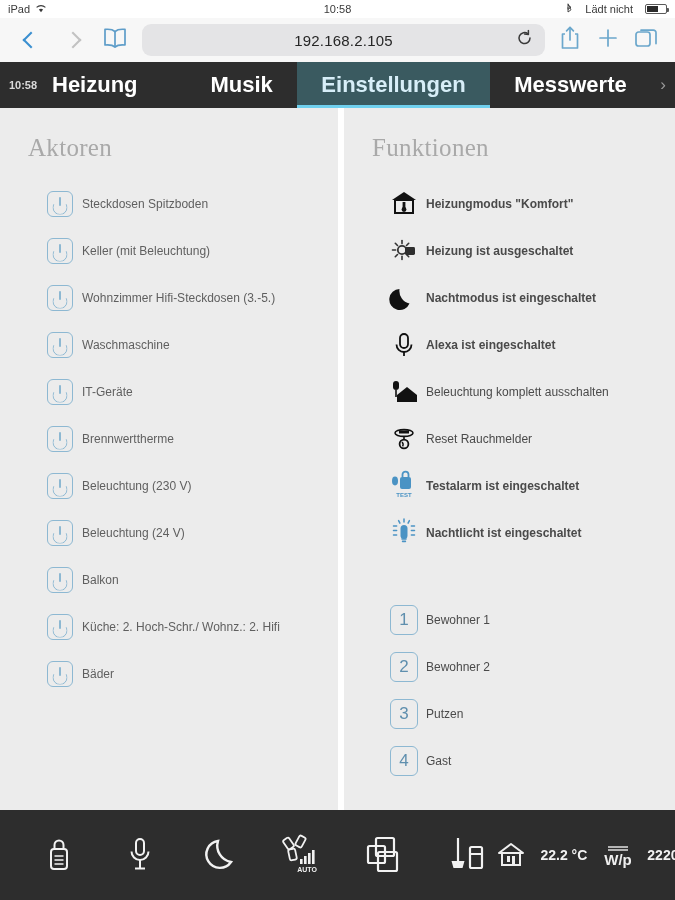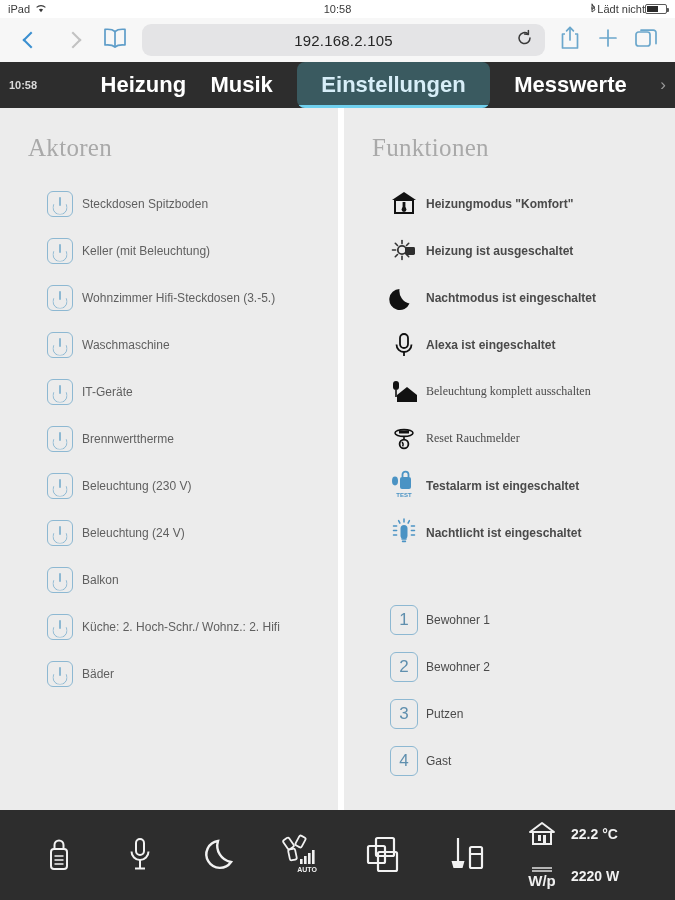--- a/index.html
+++ b/index.html
@@ -14,21 +14,21 @@
   
   .statusbar {
     height: 18px; width: 100%;
     display: flex; align-items: center;
     font-size: 11px; color: #3a3a3a;
     padding: 0 8px;
     background: #ffffff;
   }
   .sb-left { display: flex; align-items: flex-end; gap: 5px; }
   .sb-center { position:absolute; left:0; right:0; text-align:center; font-size:11px; color:#3a3a3a; pointer-events:none;}
-  .sb-right { margin-left: auto; display: flex; align-items: center; gap: 0; z-index:2;}
+  .sb-right { margin-left: auto; display: flex; align-items: center; gap: 12px; z-index:2;}
   .wifi-glyph { font-size: 10px; letter-spacing:0; }
   .batt {
     width: 22px; height: 10px; border: 1px solid #5a5a5a; border-radius: 2px;
     position: relative; display:inline-block;
   }
   .batt::after{
     content:''; position:absolute; right:-3px; top:3px; width:2px;height:4px;
     background:#5a5a5a; border-radius:0 1px 1px 0;
   }
   .batt i{ position:absolute; left:1px; top:1px; bottom:1px; width:11px; background:#2b2b2b; display:block;}
@@ -69,22 +69,22 @@
     width:24px; color:#9a9a9a; font-size:17px; flex:none; background:#2d2d2d;
   }
   .tab {
     flex:1 1 auto;
     display:flex; align-items:center; justify-content:center;
     color:#ffffff; font-size:22px; font-weight:bold;
     background:#2d2d2d;
     white-space:nowrap; overflow:hidden;
     position:relative;
   }
-  .tab.first { justify-content:flex-end; padding-left:0; margin-left:-18px;}
-  .tab.active { background:#3a5a60; color:#d7eef8;border-radius:8px; }
+  .tab.first { justify-content:flex-start; padding-left:0; margin-left:-18px;}
+  .tab.active { background:#3a5a60; color:#d7eef8; }
   .tab.active::after{
     content:''; position:absolute; left:0; right:0; bottom:0; height:3px; background:#6fd0ee;
   }
 
   
   .content {
     position:absolute; top:108px; left:0; right:0; bottom:90px;
     background:#ffffff;
     display:flex;
   }
@@ -106,21 +106,21 @@
   .row {
     display:flex; align-items:center;
     height: 47px;
     padding-left: 38px;
   }
   .row .ico { width: 44px; flex:none; display:flex; align-items:center; justify-content:center; }
   .row .lbl {
     font-size: 12px; color:#5f5f5f; white-space:nowrap;
   }
   .panel.right .row .lbl { color:#4a4a4a; }
-  .row.dim .lbl { color:#9a9a9a;font-family:Liberation Serif, serif; }
+  .row.dim .lbl { color:#9a9a9a; }
   .row.strong .lbl { color:#3c3c3c; font-weight:bold; }
   .row.spacer { height: 40px; }
 
   
   .pwr {
     width:26px; height:26px; border:1.7px solid #8db8d2; border-radius:6px;
     position:relative;
   }
   .pwr::before{
     content:''; position:absolute; left:50%; top:5px; transform:translateX(-50%);
@@ -138,21 +138,21 @@
   }
 
   
   .dock {
     position:absolute; left:0; right:0; bottom:0; height:90px;
     background:#2d2d2d;
     display:flex; align-items:center;
   }
   .dock-icons { flex:1; display:flex; align-items:center; justify-content:space-around; padding:0 18px;}
   .dock-ico { width:54px; height:58px; display:flex; align-items:center; justify-content:center; color:#f2f2f2;}
-  .readouts { width:150px; display:flex; flex-direction:column; justify-content:center; gap:14px; padding-right:10px;}
+  .readouts { width:150px; display:flex; justify-content:center; gap:14px; padding-right:10px;}
   .readout { display:flex; align-items:center; gap:12px; }
   .readout .ri { width:34px; display:flex; align-items:center; justify-content:center; color:#efefef;}
   .readout .rv { color:#f2f2f2; font-size:14px; font-weight:bold; white-space:nowrap;}
 </style>
 </head>
 <body>
 
 <div id="app">
 
   <div class="statusbar">

